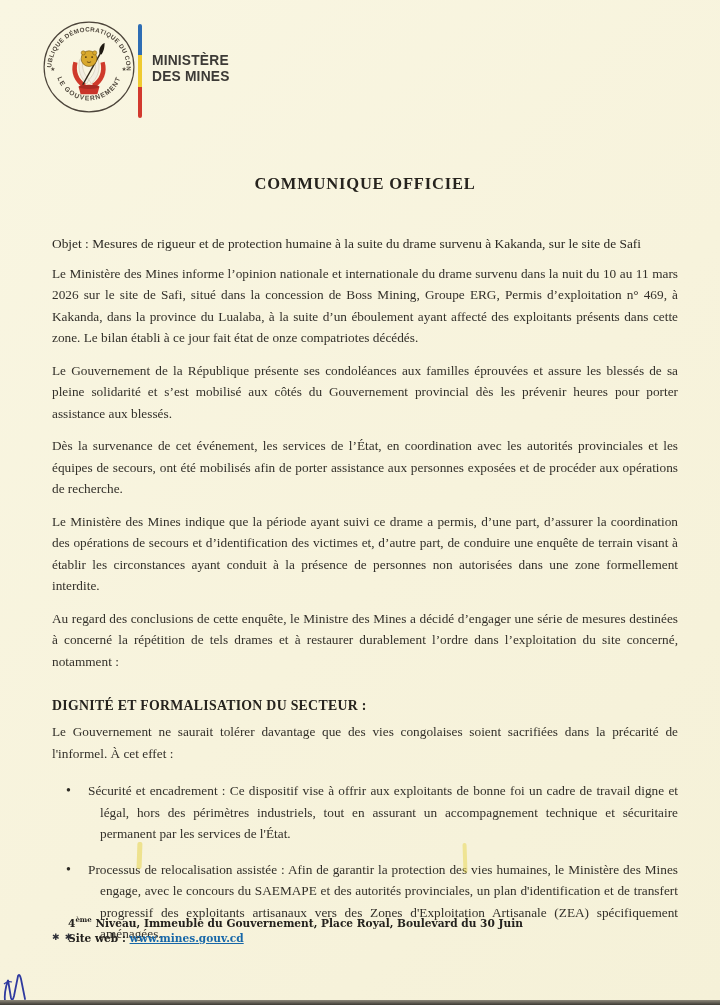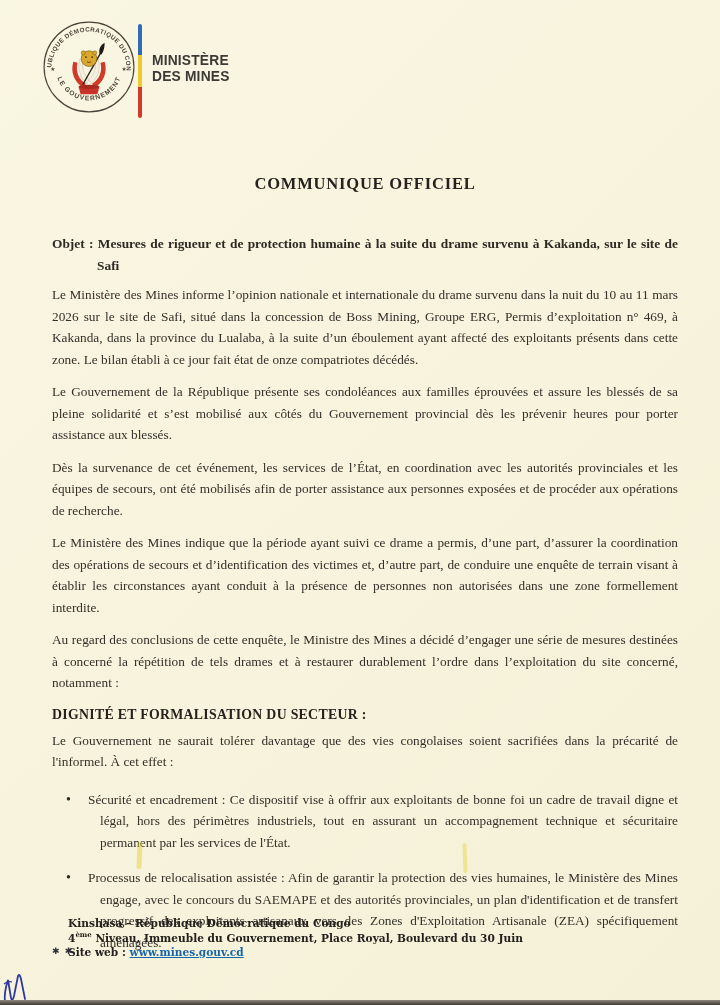--- a/index.html
+++ b/index.html
@@ -22,26 +22,26 @@
     font-weight:700;font-size:15px;line-height:16px;letter-spacing:.2px;
     color:#3c3a36;transform:scaleX(.92);transform-origin:left center;
   }
   
   .content{position:absolute;top:140px;left:52px;width:626px;}
   .doc-title{
     text-align:center;font-weight:700;font-size:16.5px;letter-spacing:.8px;
     color:#26231e;margin:34px 0 0 0;
   }
   .objet{
-    margin:39px 0 8px 0;font-weight:700;font-size:13.4px;line-height:21.5px;
+    margin:39px 0 8px 0;font-weight:400;font-size:13.4px;line-height:21.5px;
     text-align:justify;padding-left:45px;text-indent:-45px;color:#2d2a24;
   }
   .para{margin:0 0 11px 0;font-size:13.3px;line-height:21.5px;text-align:justify;}
   .section-heading{
-    margin:13px 0 7px 0;font-weight:700;font-size:13.8px;letter-spacing:.3px;color:#26231e;
+    margin:26px 0 7px 0;font-weight:700;font-size:13.8px;letter-spacing:.3px;color:#26231e;
   }
   ul.measures{list-style:none;margin:16px 0 0 0;padding:0;}
   ul.measures li{
     position:relative;padding-left:48px;text-indent:-12px;
     font-size:13.3px;line-height:21.5px;text-align:justify;margin-bottom:14px;
   }
   ul.measures li::before{
     content:"\2022";position:absolute;left:14px;top:0;text-indent:0;
     font-size:14px;color:#2d2a24;
   }
@@ -137,21 +137,20 @@
 
     <p class="para">Le Gouvernement ne saurait tolérer davantage que des vies congolaises soient sacrifiées dans la précarité de l'informel. À cet effet :</p>
 
     <ul class="measures">
       <li>Sécurité et encadrement : Ce dispositif vise à offrir aux exploitants de bonne foi un cadre de travail digne et légal, hors des périmètres industriels, tout en assurant un accompagnement technique et sécuritaire permanent par les services de l'État.</li>
       <li>Processus de relocalisation assistée : Afin de garantir la protection des vies humaines, le Ministère des Mines engage, avec le concours du SAEMAPE et des autorités provinciales, un plan d'identification et de transfert progressif des exploitants artisanaux vers des Zones d'Exploitation Artisanale (ZEA) spécifiquement aménagées.</li>
     </ul>
   </div>
 
   <div class="footer">
-    <div class="line">Kinshasa – République Démocratique du Congo</div>
     <div class="line"><span>4</span><sup>ème</sup><span> Niveau, Immeuble du Gouvernement, Place Royal, Boulevard du 30 Juin</span></div>
     <div class="line siteweb"><span class="marks">✱ ✱</span><span>Site web : </span><a>www.mines.gouv.cd</a></div>
   </div>
 
   <div class="hl-mark hl-1"></div>
   <div class="hl-mark hl-2"></div>
 
   <svg class="pen-scribble" width="42" height="32" viewBox="0 0 42 32">
     <path d="M3,30 C2,22 4,14 6,8 L9,26 C10,29 11,28 12,24 L16,4 C17,2 18,3 19,7 L23,27" fill="none" stroke="#2f3a9f" stroke-width="1.8" stroke-linecap="round"></path>
     <path d="M2,12 C4,10 7,9 10,10" fill="none" stroke="#2f3a9f" stroke-width="1.2"></path>

